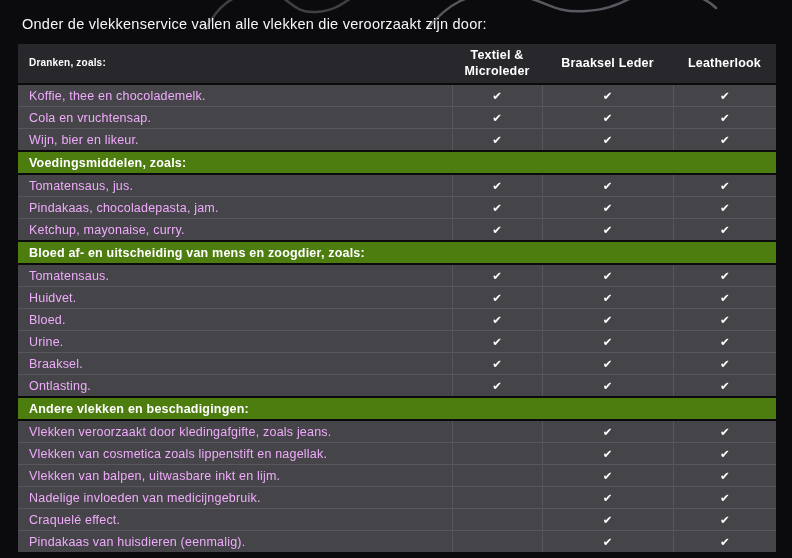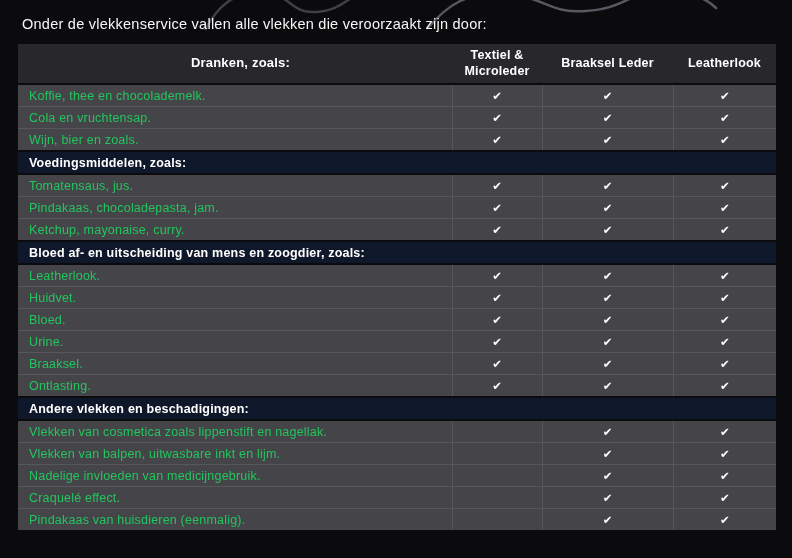--- a/index.html
+++ b/index.html
@@ -16,31 +16,31 @@
   table.stain-table{
     position:absolute;left:18px;top:44px;width:758px;
     border-collapse:collapse;table-layout:fixed;
   }
   th,td{padding:0;margin:0;}
   thead th{
     background:#28282c;height:39px;vertical-align:middle;
     font-size:12.5px;font-weight:bold;text-align:center;line-height:1.25;
     letter-spacing:.2px;border-bottom:2px solid #0b0b0d;
   }
-  thead th.label{text-align:center;padding-left:11px;font-size:13px;}
+  thead th.label{text-align:left;padding-left:11px;font-size:10px;}
   tr.data td{
     background:#454549;height:21px;font-size:12.5px;vertical-align:middle;
     border-top:1px solid #57575b;
   }
-  tr.data td.label{padding-left:11px;letter-spacing:.2px;color:#22c55e;}
+  tr.data td.label{padding-left:11px;letter-spacing:.2px;color:#f0abfc;}
   tr.data td.check{border-left:1px solid #57575b;text-align:center;}
   tbody tr.data:first-child td{border-top:none;}
   tr.section + tr.data td{border-top:none;}
   tr.section td{
-    background:#0f172a;height:21px;vertical-align:middle;
+    background:#4d7c0f;height:21px;vertical-align:middle;
     font-weight:bold;font-size:12.5px;padding-left:11px;letter-spacing:.2px;
     border-top:2px solid #0b0b0d;border-bottom:2px solid #0b0b0d;
   }
   .tick{
     font-family:"DejaVu Sans",sans-serif;
     font-size:11.5px;font-weight:bold;color:#ffffff;
   }
 </style>
 </head>
 <body>
@@ -76,21 +76,21 @@
           <td class="check"><span class="tick">✔</span></td>
           <td class="check"><span class="tick">✔</span></td>
         </tr>
         <tr class="data">
           <td class="label">Cola en vruchtensap.</td>
           <td class="check"><span class="tick">✔</span></td>
           <td class="check"><span class="tick">✔</span></td>
           <td class="check"><span class="tick">✔</span></td>
         </tr>
         <tr class="data">
-          <td class="label">Wijn, bier en zoals.</td>
+          <td class="label">Wijn, bier en likeur.</td>
           <td class="check"><span class="tick">✔</span></td>
           <td class="check"><span class="tick">✔</span></td>
           <td class="check"><span class="tick">✔</span></td>
         </tr>
         <tr class="section">
           <td colspan="4">Voedingsmiddelen, zoals:</td>
         </tr>
         <tr class="data">
           <td class="label">Tomatensaus, jus.</td>
           <td class="check"><span class="tick">✔</span></td>
@@ -106,21 +106,21 @@
         <tr class="data">
           <td class="label">Ketchup, mayonaise, curry.</td>
           <td class="check"><span class="tick">✔</span></td>
           <td class="check"><span class="tick">✔</span></td>
           <td class="check"><span class="tick">✔</span></td>
         </tr>
         <tr class="section">
           <td colspan="4">Bloed af- en uitscheiding van mens en zoogdier, zoals:</td>
         </tr>
         <tr class="data">
-          <td class="label">Leatherlook.</td>
+          <td class="label">Tomatensaus.</td>
           <td class="check"><span class="tick">✔</span></td>
           <td class="check"><span class="tick">✔</span></td>
           <td class="check"><span class="tick">✔</span></td>
         </tr>
         <tr class="data">
           <td class="label">Huidvet.</td>
           <td class="check"><span class="tick">✔</span></td>
           <td class="check"><span class="tick">✔</span></td>
           <td class="check"><span class="tick">✔</span></td>
         </tr>
@@ -145,20 +145,26 @@
         <tr class="data">
           <td class="label">Ontlasting.</td>
           <td class="check"><span class="tick">✔</span></td>
           <td class="check"><span class="tick">✔</span></td>
           <td class="check"><span class="tick">✔</span></td>
         </tr>
         <tr class="section">
           <td colspan="4">Andere vlekken en beschadigingen:</td>
         </tr>
         <tr class="data">
+          <td class="label">Vlekken veroorzaakt door kledingafgifte, zoals jeans.</td>
+          <td class="check"></td>
+          <td class="check"><span class="tick">✔</span></td>
+          <td class="check"><span class="tick">✔</span></td>
+        </tr>
+        <tr class="data">
           <td class="label">Vlekken van cosmetica zoals lippenstift en nagellak.</td>
           <td class="check"></td>
           <td class="check"><span class="tick">✔</span></td>
           <td class="check"><span class="tick">✔</span></td>
         </tr>
         <tr class="data">
           <td class="label">Vlekken van balpen, uitwasbare inkt en lijm.</td>
           <td class="check"></td>
           <td class="check"><span class="tick">✔</span></td>
           <td class="check"><span class="tick">✔</span></td>

